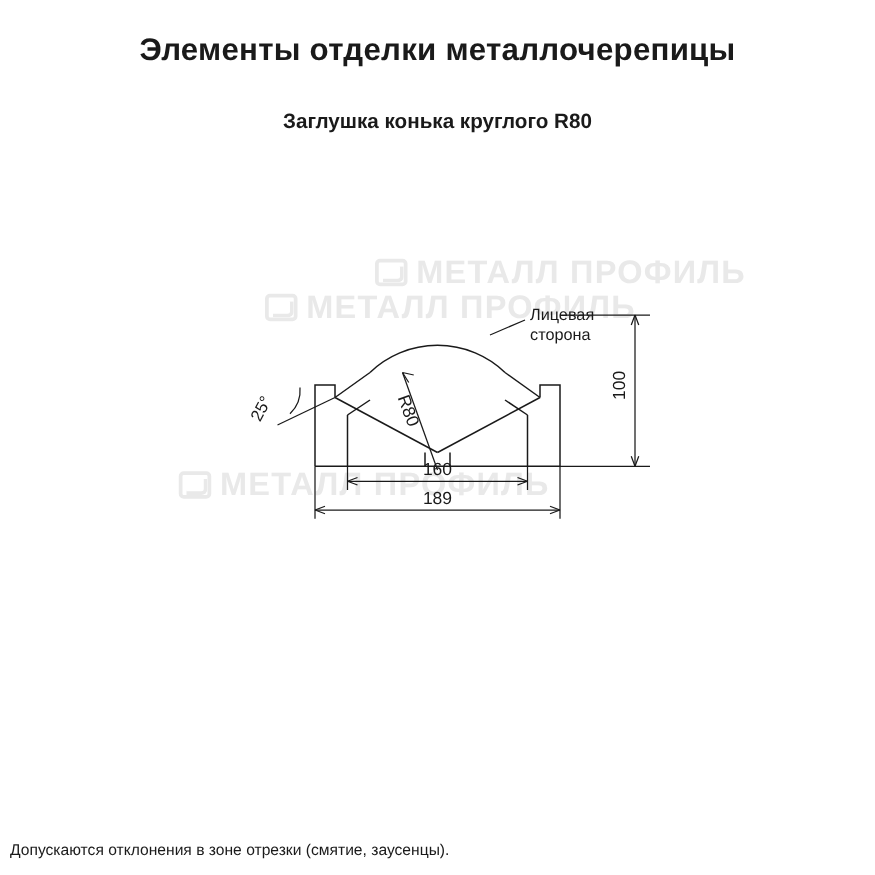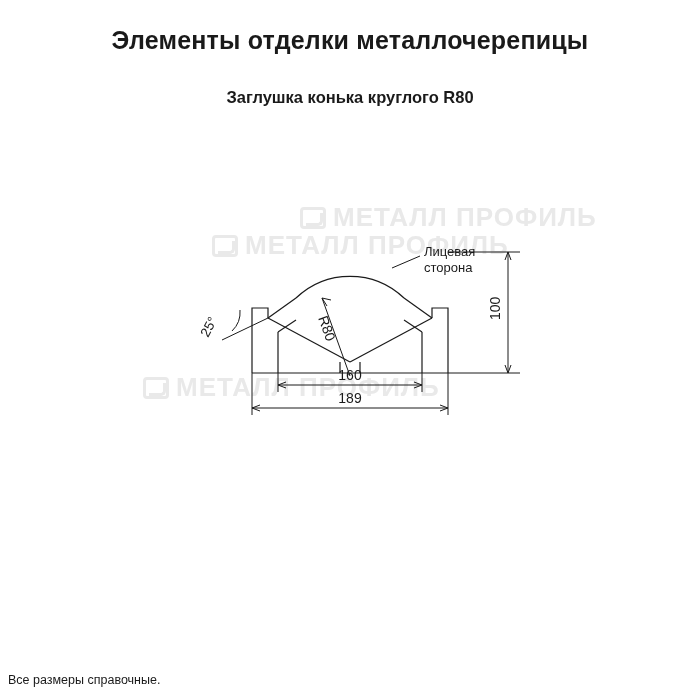--- a/index.html
+++ b/index.html
@@ -190,16 +190,16 @@
       <path d="M448 193 L448 235"></path>
       <path d="M252 228 L448 228"></path>
       <path d="M252 228 L260 225 M252 228 L260 231"></path>
       <path d="M448 228 L440 225 M448 228 L440 231"></path>
     </g>
     <text x="350" y="223" font-size="14" text-anchor="middle">189</text>
 
   </svg>
 
   <div class="footnotes">
-    <div>Все размеры справочные.</div>
+    <div>Допускаются отклонения в зоне отрезки (смятие, заусенцы).</div>
   </div>
 
 </div>
 
 </body></html>

